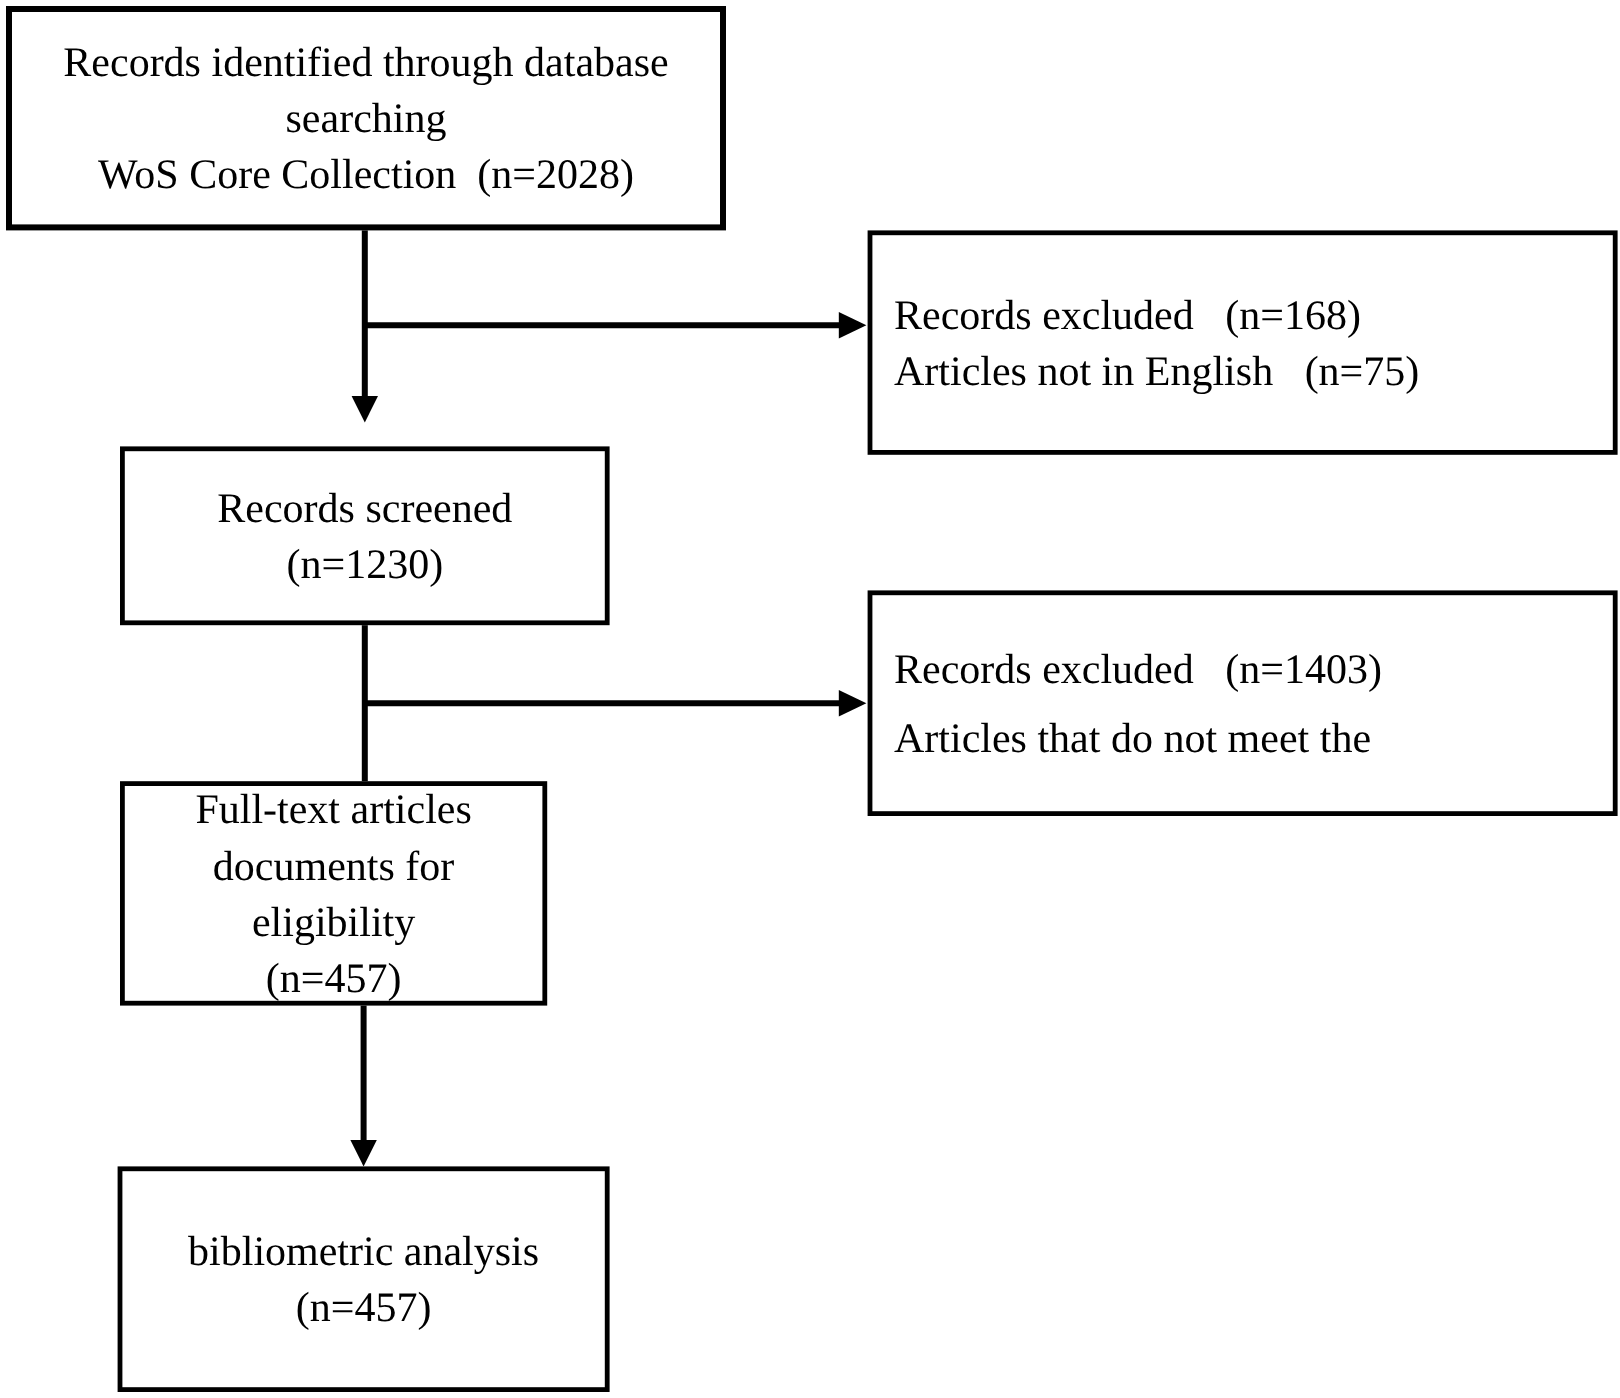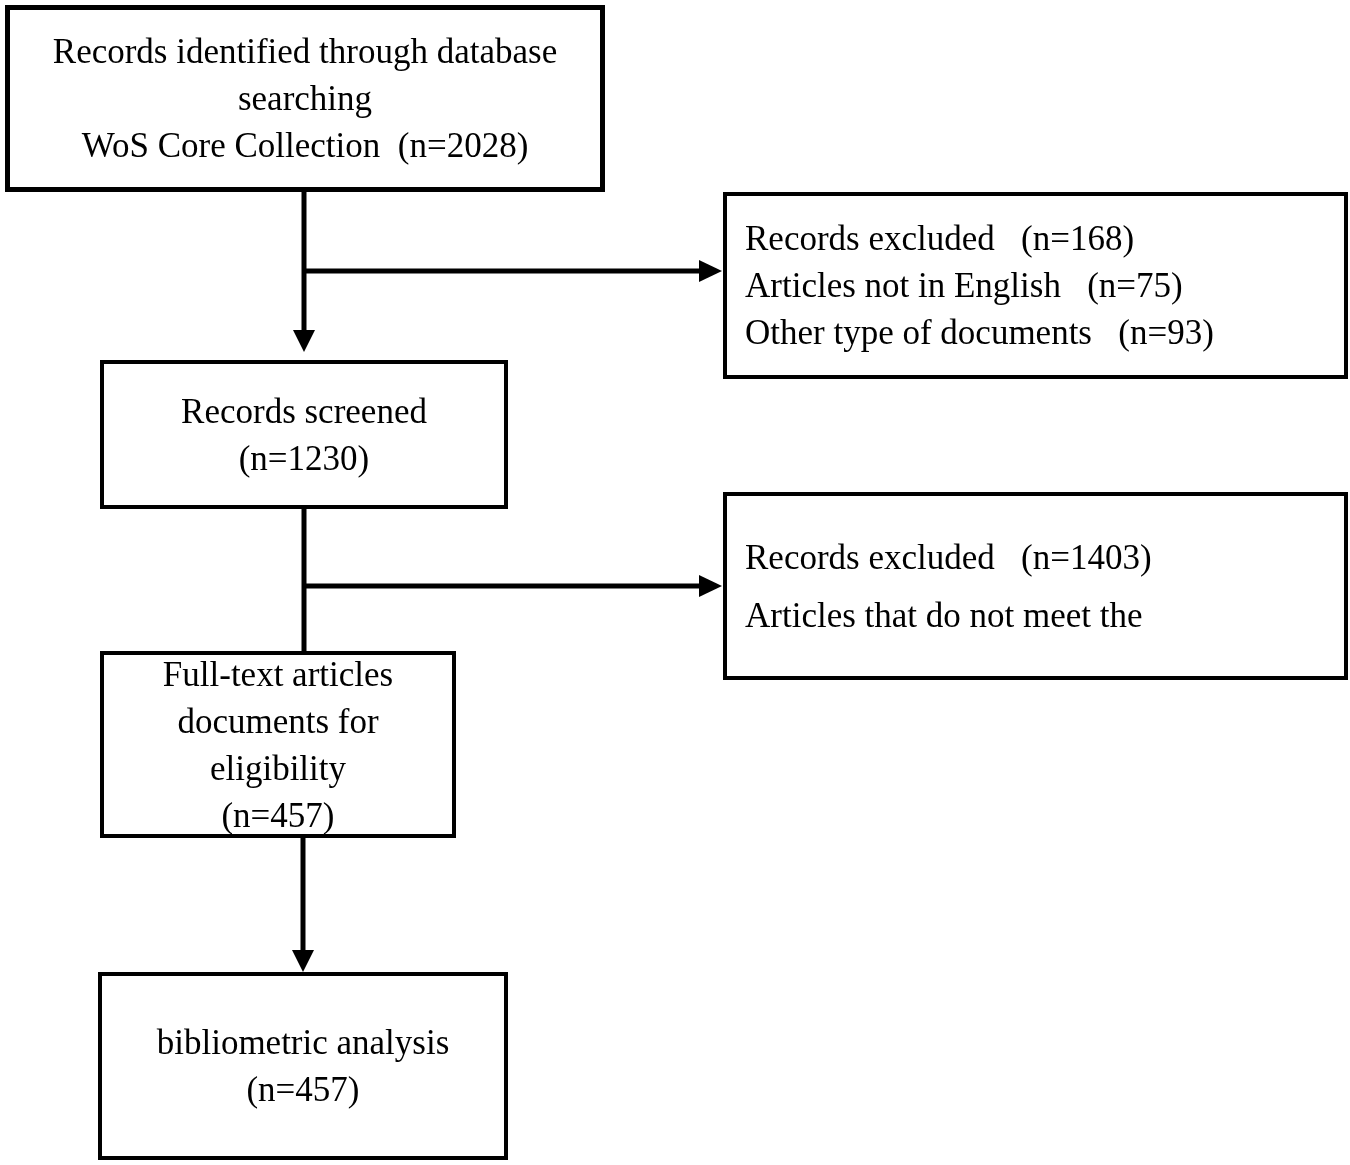--- a/index.html
+++ b/index.html
@@ -48,21 +48,21 @@
     padding: 4px 10px 4px 18px;
   }
   #n-identification {
     left: 5px; top: 5px; width: 600px; height: 187px;
     border-width: 5px;
   }
   #n-excluded-screening {
     left: 723px; top: 192px; width: 625px; height: 187px;
   }
   #n-screened {
-    left: 100px; top: 360px; width: 408px; height: 149px;
+    left: 100px; top: 372px; width: 408px; height: 149px;
   }
   #n-excluded-eligibility {
     left: 723px; top: 492px; width: 625px; height: 188px; gap: 11px;
   }
   #n-fulltext {
     left: 100px; top: 651px; width: 356px; height: 187px;
   }
   #n-included {
     left: 98px; top: 972px; width: 410px; height: 188px;
   }
@@ -91,21 +91,20 @@
 
   <div class="node center" id="n-identification">
     <div class="line">Records identified through database</div>
     <div class="line">searching</div>
     <div class="line">WoS Core Collection  (n=2028)</div>
   </div>
 
   <div class="node leftalign" id="n-excluded-screening">
     <div class="line">Records excluded   (n=168)</div>
     <div class="line">Articles not in English   (n=75)</div>
-    <div class="line">Other type of documents   (n=93)</div>
   </div>
 
   <div class="node center" id="n-screened">
     <div class="line">Records screened</div>
     <div class="line">(n=1230)</div>
   </div>
 
   <div class="node leftalign" id="n-excluded-eligibility">
     <div class="line">Records excluded   (n=1403)</div>
     <div class="line">Articles that do not meet the</div>

